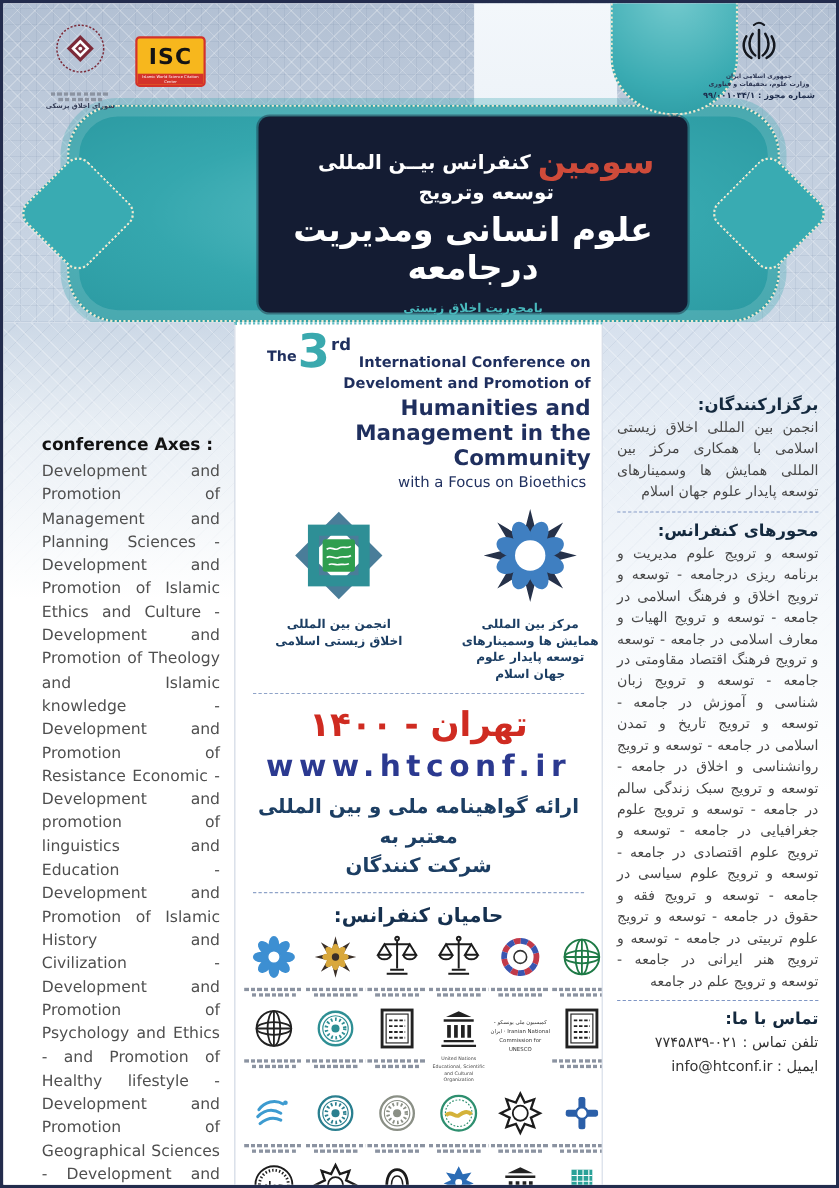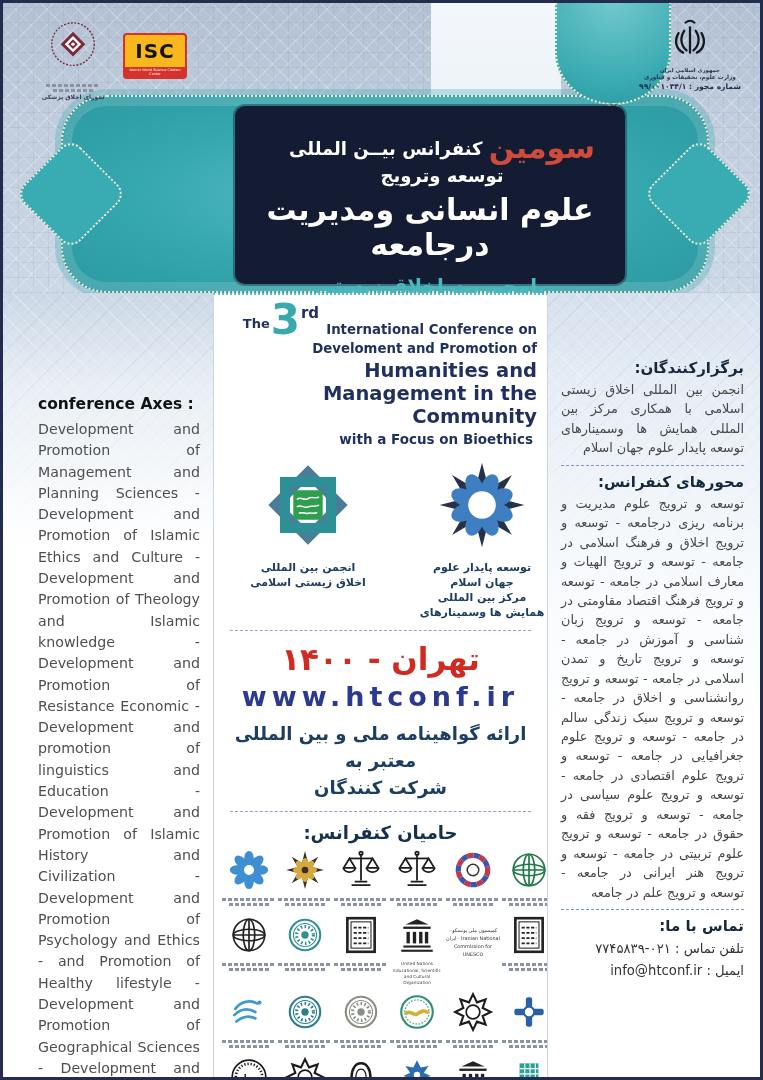--- a/index.html
+++ b/index.html
@@ -30,21 +30,21 @@
     background:radial-gradient(circle at 50% 0,#74cace 0%,#3aabb2 70%,#2b99a1 100%);
     border:2px dotted #f0e9cf;border-radius:0 0 120px 120px / 0 0 110px 110px;}
   .fan::after{content:'';position:absolute;left:50%;bottom:-14px;width:10px;height:10px;
     transform:translateX(-50%);background:#3aabb2;border:2px dotted #f0e9cf;border-radius:50%;}
   .banner{position:absolute;left:232px;top:103px;width:390px;height:178px;background:#141c33;
     border-radius:10px;z-index:5;text-align:center;direction:rtl;color:#fff;
     box-shadow:0 0 0 2px rgba(20,28,51,.4);}
   .banner .l1{margin-top:24px;font-weight:bold;font-size:18px;padding-left:24px;}
   .banner .l1 .hl{font-size:30px;font-weight:800;color:#cf4b3a;vertical-align:-3px;}
   .banner .l2{margin-top:6px;font-size:30px;font-weight:800;letter-spacing:1px;}
-  .banner .l3{margin-top:12px;font-size:20px;font-weight:bold;color:#48b8bc;letter-spacing:2px;}
+  .banner .l3{margin-top:12px;font-size:11px;font-weight:bold;color:#48b8bc;letter-spacing:2px;}
   
   .seal{position:absolute;left:28px;top:16px;width:84px;text-align:center;z-index:6;}
   .sealcap{font-size:6px;color:#343c55;font-weight:bold;margin-top:1px;}
   .isc{position:absolute;left:120px;top:30px;width:60px;height:42px;z-index:6;
     background:#f7b71d;border:2.5px solid #d4322a;border-radius:4px;
     display:flex;flex-direction:column;align-items:center;justify-content:flex-end;}
   .isc .big{font-size:20px;font-weight:800;color:#141414;line-height:1;margin:auto 0 auto 0;letter-spacing:1px;}
   .isc .sub{font-size:3.4px;color:#fff;background:#d4322a;width:100%;text-align:center;padding:1px 0;}
   
   .emblem{position:absolute;right:18px;top:14px;width:104px;text-align:center;z-index:6;direction:rtl;}
@@ -66,21 +66,21 @@
   .colL h3{margin:0 0 6px;font-size:15.5px;color:#121212;font-weight:800;position:relative;}
   .colL p{margin:0;font-size:14.2px;color:#4f4f4f;line-height:1.5;text-align:justify;position:relative;}
   .colC{left:210px;width:335px;background:#fff;border-left:1px solid #ccd5e2;border-right:1px solid #ccd5e2;
     border-top:2px dotted #61bcc2;padding-top:4px;}
   .entitle{padding:4px 10px 0 6px;text-align:right;color:#1f2f5e;}
   .entitle .the{font-size:13px;font-weight:bold;vertical-align:6px;}
   .entitle .num{font-size:42px;font-weight:800;color:#3aa9ae;line-height:.8;margin:0 1px;}
   .entitle .ord{font-size:15px;font-weight:800;vertical-align:16px;margin-right:2px;}
   .entitle .t1{font-size:13.3px;font-weight:600;}
   .entitle .t2{font-size:19.5px;font-weight:800;margin-top:2px;}
-  .entitle .t3{font-size:13.5px;font-weight:700;margin-top:3px;padding-right:4px;}
+  .entitle .t3{font-size:13.5px;font-weight:400;margin-top:3px;padding-right:4px;}
   .orglogos{display:flex;justify-content:flex-end;gap:44px;margin-top:12px;}
   .orglogo{width:130px;text-align:center;}
   .orglogo .cap{font-size:11px;font-weight:bold;color:#1c3e63;line-height:1.35;direction:rtl;margin-top:6px;}
   hr.dash{border:0;border-top:1.6px dashed #8fa3c8;margin:10px 16px;}
   .city{font-size:31px;font-weight:800;color:#cf2b21;text-align:center;direction:rtl;margin-top:2px;}
   .site{font-size:27px;font-weight:800;color:#2b3990;letter-spacing:5px;text-align:center;margin-top:4px;}
   .cert{font-size:18px;font-weight:800;color:#1c3e63;text-align:center;line-height:1.5;direction:rtl;margin-top:8px;}
   .sphead{font-size:18px;font-weight:800;color:#15304f;text-align:center;direction:rtl;margin:6px 0 4px;}
   .spgrid{display:grid;grid-template-columns:repeat(6,1fr);gap:5px 2px;padding:2px 8px 8px;}
   .sp{text-align:center;min-height:60px;}
@@ -195,22 +195,22 @@
               <ellipse cx="50" cy="28" rx="9" ry="13.5" fill="#3f7fc1" transform="rotate(112.5 50 50)"></ellipse>
               <ellipse cx="50" cy="28" rx="9" ry="13.5" fill="#3f7fc1" transform="rotate(157.5 50 50)"></ellipse>
               <ellipse cx="50" cy="28" rx="9" ry="13.5" fill="#3f7fc1" transform="rotate(202.5 50 50)"></ellipse>
               <ellipse cx="50" cy="28" rx="9" ry="13.5" fill="#3f7fc1" transform="rotate(247.5 50 50)"></ellipse>
               <ellipse cx="50" cy="28" rx="9" ry="13.5" fill="#3f7fc1" transform="rotate(292.5 50 50)"></ellipse>
               <ellipse cx="50" cy="28" rx="9" ry="13.5" fill="#3f7fc1" transform="rotate(337.5 50 50)"></ellipse>
             </g>
           <circle cx="50" cy="50" r="15" fill="#ffffff"></circle>
         </svg>
         <div class="cap">
+          <div>مرکز بین المللی همایش ها وسمینارهای</div>
           <div>توسعه پایدار علوم جهان اسلام</div>
-          <div>مرکز بین المللی همایش ها وسمینارهای</div>
         </div>
       </div>
     </div>
 
     <hr class="dash">
     <div class="city">تهران - ۱۴۰۰</div>
     <div class="site">www.htconf.ir</div>
     <div class="cert">
       <div>ارائه گواهینامه ملی و بین المللی معتبر به</div>
       <div>شرکت کنندگان</div>

